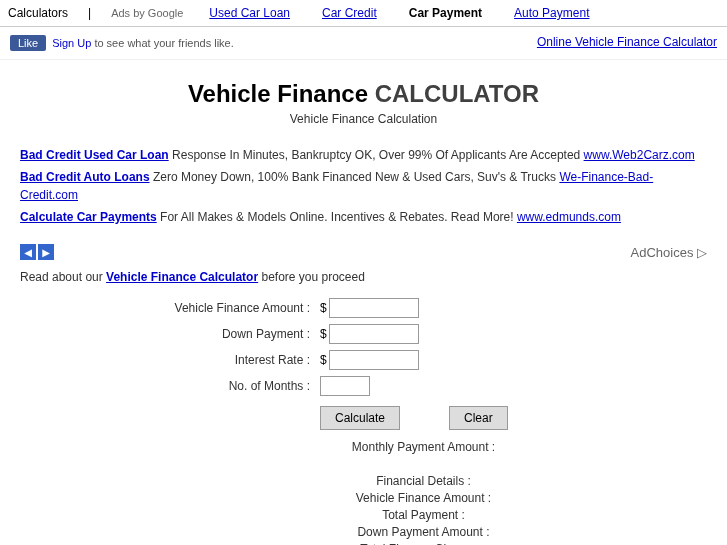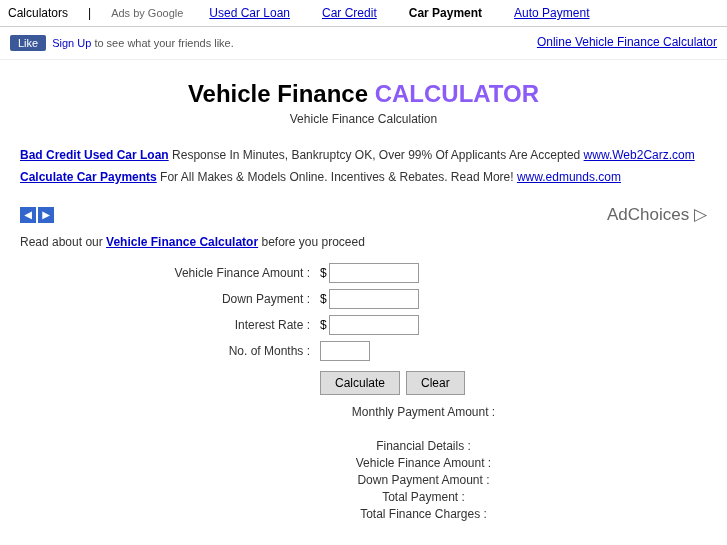--- a/index.html
+++ b/index.html
@@ -80,21 +80,21 @@
 
     
     .page-title {
       text-align: center;
       font-size: 24px;
       font-weight: bold;
       margin: 10px 0 4px 0;
       color: #000;
     }
     .page-title .highlight {
-      color: #8b5cf6;
+      color: #404040;
     }
     .page-subtitle {
       text-align: center;
       font-size: 12px;
       color: #333;
       margin-bottom: 10px;
     }
 
     
     .ad-section {
@@ -139,21 +139,21 @@
       background: #3366cc;
       color: #fff;
       font-size: 10px;
       border: none;
       cursor: pointer;
       display: flex;
       align-items: center;
       justify-content: center;
     }
     .adchoices {
-      font-size: 17px;
+      font-size: 13px;
       color: #666;
       cursor: pointer;
     }
 
     
     .calc-section {
       margin: 10px 0;
     }
     .calc-intro {
       font-size: 12px;
@@ -205,20 +205,21 @@
       padding: 1px 3px;
     }
 
     
     .btn-row {
       display: flex;
       align-items: center;
       margin: 10px 0;
       margin-left: 120px;
       padding-left: 180px;
+      gap: 43px;
     }
     .calc-btn {
       background: #ddd;
       border: 1px solid #999;
       padding: 4px 14px;
       font-size: 12px;
       cursor: pointer;
       margin-right: 6px;
     }
     .clear-btn {
@@ -278,20 +279,25 @@
   </div>
   <div class="page-subtitle">Vehicle Finance Calculation</div>
 
   <div class="ad-section">
     <div class="ad-row">
       <span class="ad-link">Bad Credit Used Car Loan</span>
       <span class="ad-text"> Response In Minutes, Bankruptcy OK, Over 99% Of Applicants Are Accepted </span>
       <span class="ad-link-plain">www.Web2Carz.com</span>
     </div>
     <div class="ad-row">
+      <span class="ad-link">Bad Credit Auto Loans</span>
+      <span class="ad-text"> Zero Money Down, 100% Bank Financed New &amp; Used Cars, Suv's &amp; Trucks </span>
+      <span class="ad-link-plain">We-Finance-Bad-Credit.com</span>
+    </div>
+    <div class="ad-row">
       <span class="ad-link">Calculate Car Payments</span>
       <span class="ad-text"> For All Makes &amp; Models Online. Incentives &amp; Rebates. Read More! </span>
       <span class="ad-link-plain">www.edmunds.com</span>
     </div>
   </div>
 
   <div class="ad-nav">
     <div class="ad-arrows">
       <button class="arrow-btn">◀</button>
       <button class="arrow-btn">▶</button>
@@ -342,20 +348,20 @@
       <button class="calc-btn">Calculate</button>
       <button class="clear-btn">Clear</button>
     </div>
 
     <div class="result-section">
       <div class="result-label">Monthly Payment Amount :</div>
 
       <div class="financial-details">
         <div class="result-label">Financial Details :</div>
         <div class="result-label">Vehicle Finance Amount :</div>
+        <div class="result-label">Total Payment :</div>
         <div class="result-label">Down Payment Amount :</div>
-        <div class="result-label">Total Payment :</div>
         <div class="result-label">Total Finance Charges :</div>
       </div>
     </div>
 
   </div>
 </div>
 
 </body></html>

